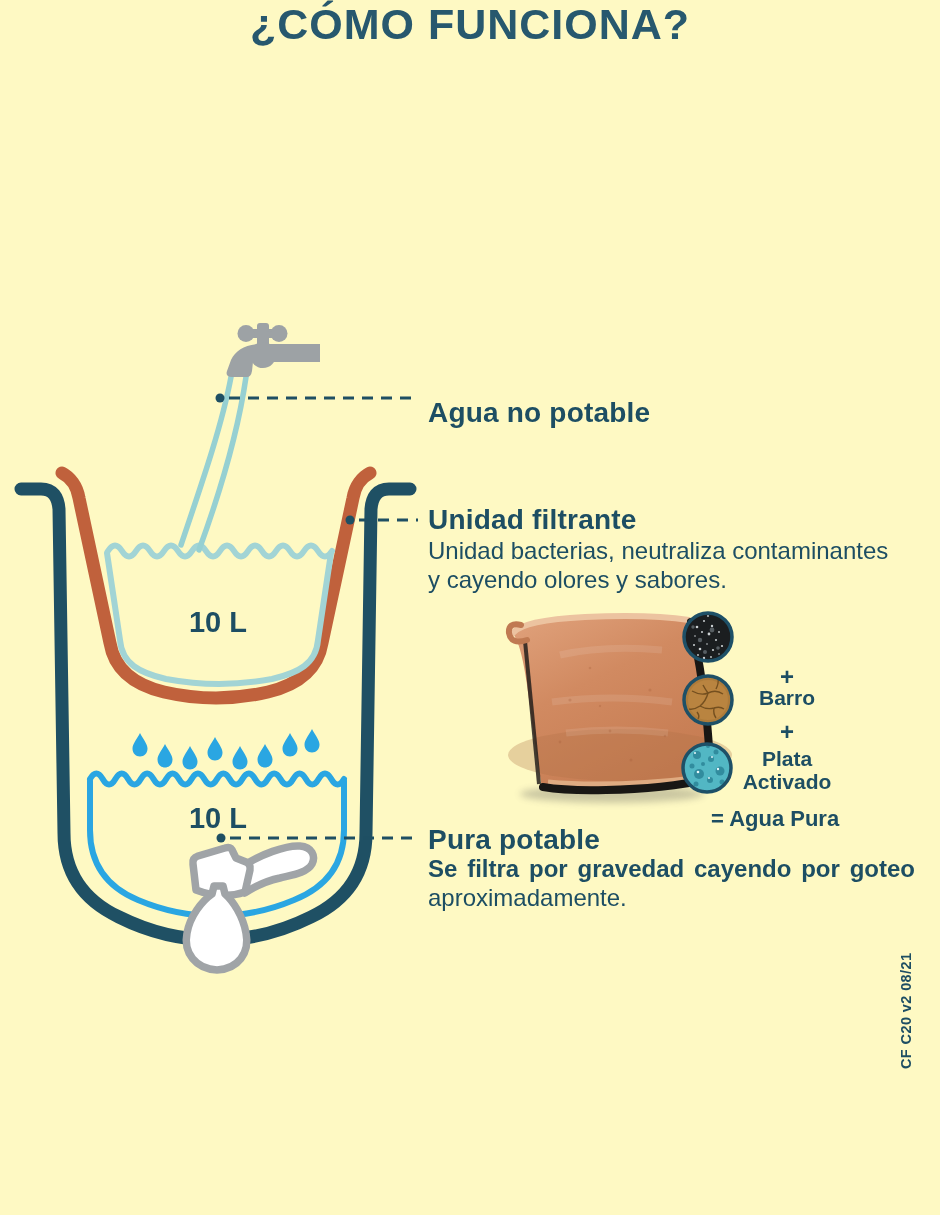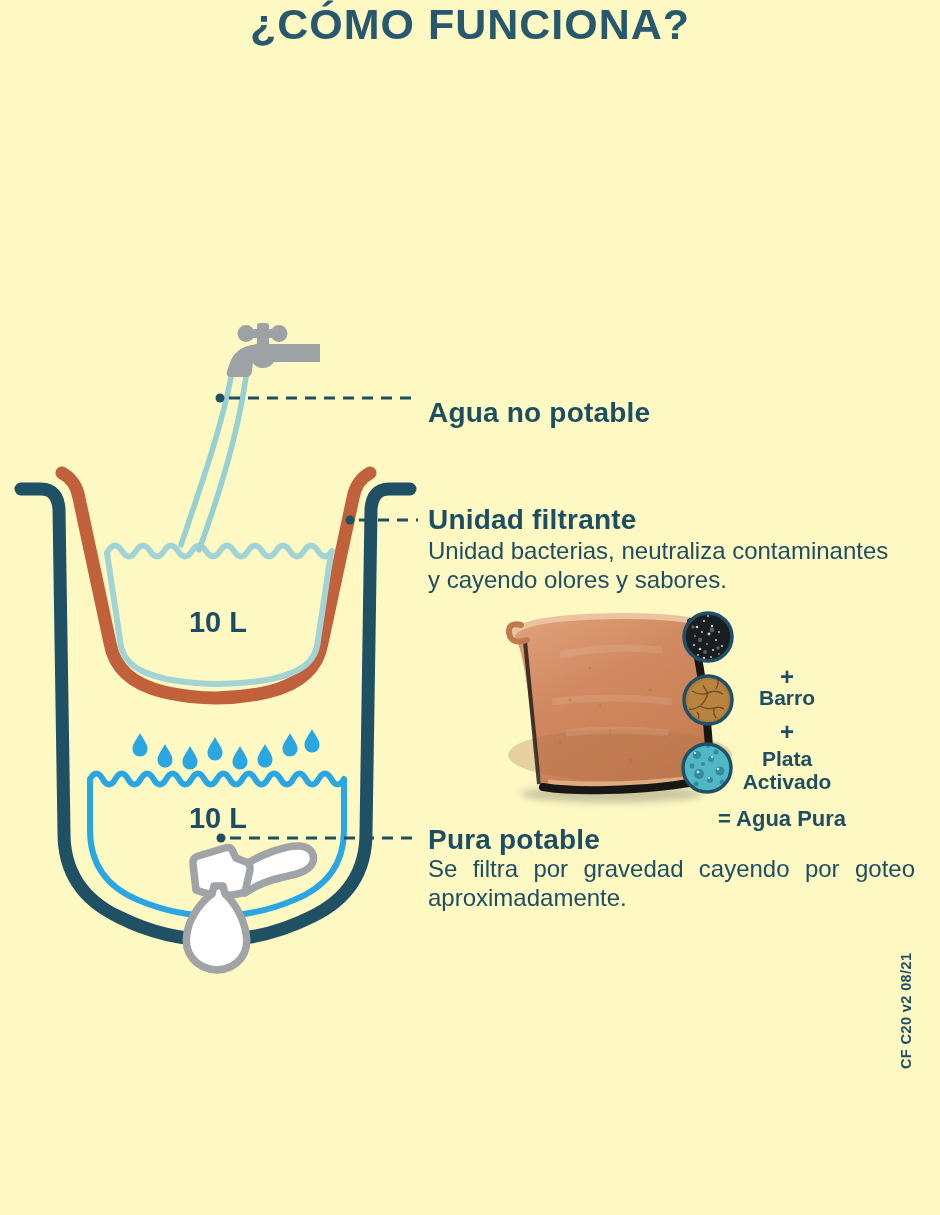--- a/index.html
+++ b/index.html
@@ -9,25 +9,25 @@
     font-family:"Liberation Sans","DejaVu Sans",sans-serif;
   }
   .art{position:absolute;left:0;top:0;}
   .t{position:absolute;color:#1d4e63;}
   .title{
     left:0;top:166;width:940px;text-align:center;
     font-size:43px;font-weight:bold;letter-spacing:1px;color:#27586e;
   }
   .h{font-size:28px;font-weight:bold;letter-spacing:0.2px;}
   .p{font-size:24px;line-height:28.5px;}
-  .jline{width:487px;text-align:justify;text-align-last:justify;}
+  .jline{width:487px;text-align:justify;text-align-last:justify;font-weight:bold;}
   .vol{width:116px;text-align:center;font-size:29px;font-weight:bold;}
   .comp{left:726px;width:122px;text-align:center;font-size:21px;line-height:23px;font-weight:bold;}
   .plus{left:726px;width:122px;text-align:center;font-size:24px;font-weight:bold;}
-  .result{left:711px;width:142px;text-align:center;font-size:22px;font-weight:bold;}
+  .result{left:711px;width:142px;text-align:left;font-size:22px;font-weight:bold;}
   .footer-code{
     left:898px;top:950px;height:122px;width:28px;
     writing-mode:vertical-rl;transform:rotate(180deg);
     font-size:14.5px;font-weight:bold;letter-spacing:0.4px;text-align:center;
   }
 </style>
 </head>
 <body>
 
 <div class="canvas">

